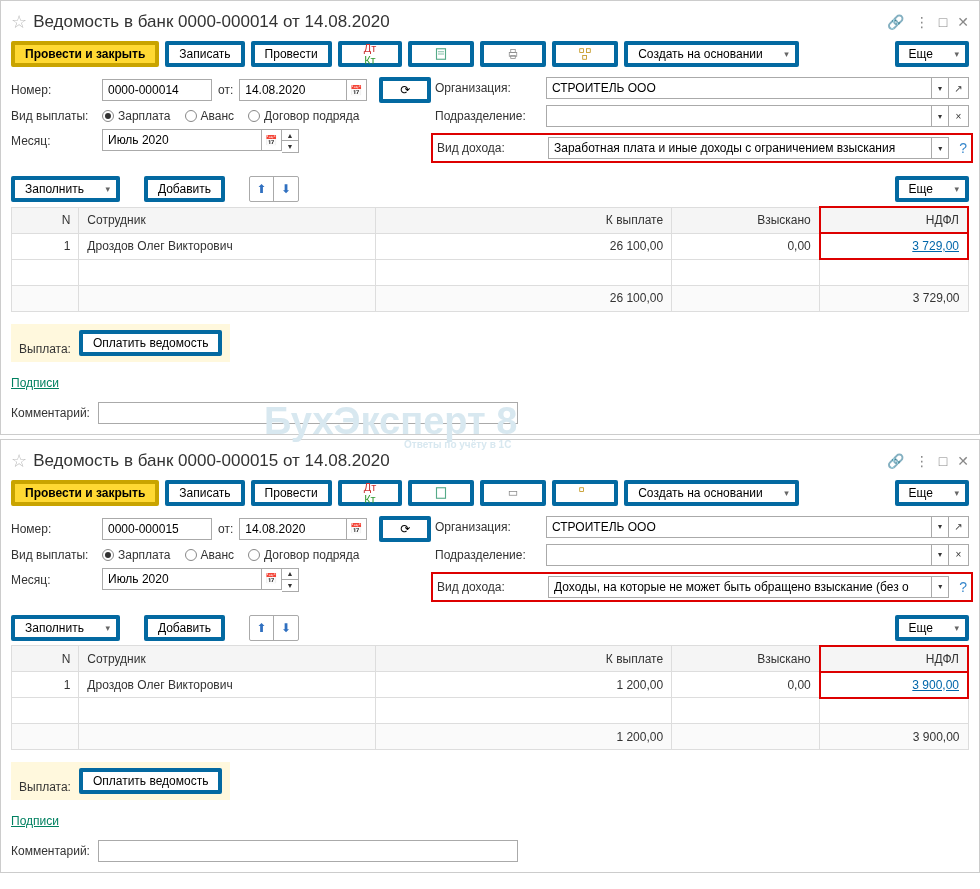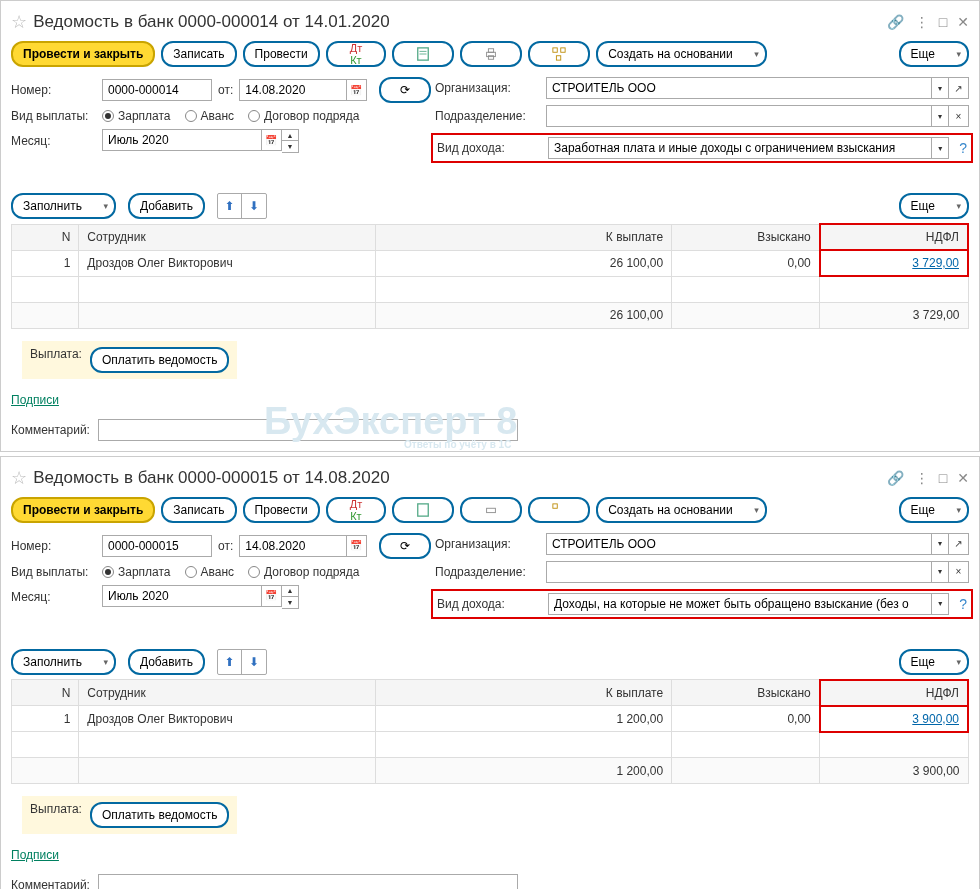--- a/index.html
+++ b/index.html
@@ -5,21 +5,21 @@
 * { box-sizing: border-box; margin: 0; padding: 0; }
 body { font-family: Arial, sans-serif; font-size: 12px; color: #333; background: #fff; }
 .panel { border: 1px solid #ccc; padding: 10px; background: #fff; }
 .panel + .panel { margin-top: 4px; }
 .header-row { display: flex; align-items: center; margin-bottom: 8px; }
 .star-icon { font-size: 18px; color: #bbb; margin-right: 6px; cursor: pointer; }
 .title { font-size: 17px; font-weight: normal; flex: 1; }
 .hdr-icons { display: flex; gap: 10px; align-items: center; }
 .hdr-icons span { color: #888; font-size: 14px; cursor: pointer; }
 .toolbar { display: flex; align-items: center; gap: 6px; margin-bottom: 10px; }
-.btn { border: 2px solid #0369a1; background: #fff; padding: 5px 10px; font-size: 12px; cursor: pointer; border-radius: 12px; height: 26px; display: inline-flex; align-items: center; }
+.btn { border: 4px solid #0369a1; background: #fff; padding: 5px 10px; font-size: 12px; cursor: pointer; border-radius: 2px; height: 26px; display: inline-flex; align-items: center; }
 .btn-yellow { background: #ffd933; border-color: #c9a400; font-weight: bold; }
 .btn-icon { padding: 3px 22px; min-width: 26px; justify-content: center; flex-direction: column; }
 .icon-txt { font-size: 11px; }
 .dropdown-btn { padding-right: 32px; position: relative; }
 .dropdown-btn::after { content: '▾'; position: absolute; right: 6px; font-size: 9px; color: #666; }
 .spacer { flex: 1; }
 .form-row { display: flex; align-items: center; margin-bottom: 6px; gap: 6px; }
 .form-row.hl { border: 2px solid #d00; padding: 2px 4px; margin-left: -4px; margin-right: -4px; }
 .label { min-width: 85px; }
 .label-wide { min-width: 105px; }
@@ -32,37 +32,37 @@
 .radio-circle { width: 12px; height: 12px; border: 1px solid #888; border-radius: 50%; display: inline-flex; align-items: center; justify-content: center; }
 .radio-circle.checked::after { content: ''; width: 6px; height: 6px; background: #333; border-radius: 50%; }
 .two-col { display: flex; gap: 4px; }
 .col-left { width: 420px; }
 .col-right { flex: 1; }
 .month-group { display: flex; }
 .month-input { width: 160px; }
 .stepper { display: flex; flex-direction: column; border: 1px solid #aaa; border-left: none; }
 .stepper span { height: 11px; width: 16px; display: flex; align-items: center; justify-content: center; font-size: 7px; cursor: pointer; }
 .stepper span:first-child { border-bottom: 1px solid #aaa; }
-.table-toolbar { display: flex; gap: 12px; margin: 24px 0 4px; align-items: center; }
+.table-toolbar { display: flex; gap: 24px; margin: 7px 0 4px; align-items: center; }
 .arrow-btns { display: flex; border: 1px solid #aaa; border-radius: 2px; }
 .arrow-btns span { width: 24px; height: 24px; display: flex; align-items: center; justify-content: center; cursor: pointer; font-size: 12px; }
 .arrow-btns span:first-child { border-right: 1px solid #aaa; color: #3070c0; }
 .arrow-btns span:last-child { color: #3070c0; }
 table { width: 100%; border-collapse: collapse; border: 1px solid #ccc; }
 th, td { border: 1px solid #ddd; padding: 5px 8px; text-align: left; font-weight: normal; height: 26px; }
 th { background: #f5f5f5; font-size: 12px; }
 .col-n { width: 50px; text-align: right; }
 .col-emp { width: 220px; }
 .col-pay { width: 220px; text-align: right; }
 .col-vz { width: 110px; text-align: right; }
 .col-ndfl { width: 110px; text-align: right; }
 .ndfl-link { color: #0066aa; text-decoration: underline; }
 .ndfl-hl { border: 2px solid #d00 !important; }
 tr.total td { background: #fafafa; }
-.pay-section { background: #fff8dd; padding: 6px 8px; margin: 12px 11px 8px; display: flex; align-items: flex-start; gap: 8px; width: fit-content; }
+.pay-section { background: #fff8dd; padding: 6px 8px; margin: 12px 0 8px; display: flex; align-items: flex-end; gap: 8px; width: fit-content; }
 .link-green { color: #008060; text-decoration: underline; cursor: pointer; margin: 6px 0; display: inline-block; }
 .comment-row { display: flex; align-items: center; gap: 8px; margin-top: 6px; }
 .comment-input { flex: 1; max-width: 420px; }
 .watermark { position: absolute; left: 264px; top: 400px; font-size: 38px; color: #d8e8f0; font-weight: bold; pointer-events: none; z-index: 0; white-space: nowrap; }
 .watermark .sub { font-size: 10px; display: block; color: #d8e8f0; margin-top: -4px; margin-left: 140px; }
 .wrapper { position: relative; }
 .help-q { color: #3888cc; font-size: 14px; margin-left: 4px; cursor: pointer; }
 .select-like { display: flex; flex: 1; }
 .select-like input { flex: 1; border-right: none; }
 .select-like .dd { width: 18px; border: 1px solid #aaa; display: flex; align-items: center; justify-content: center; font-size: 8px; cursor: pointer; }
@@ -75,21 +75,21 @@
 <div class="wrapper">
 
 <div class="watermark">
   <span>БухЭксперт 8</span>
   <span class="sub">Ответы по учёту в 1С</span>
 </div>
 
 <div class="panel">
   <div class="header-row">
     <span class="star-icon">☆</span>
-    <div class="title">Ведомость в банк 0000-000014 от 14.01.2020</div>
+    <div class="title">Ведомость в банк 0000-000014 от 14.08.2020</div>
     <div class="hdr-icons">
       <span>🔗</span>
       <span>⋮</span>
       <span>□</span>
       <span>✕</span>
     </div>
   </div>
 
   <div class="toolbar">
     <button class="btn btn-yellow">Провести и закрыть</button>

